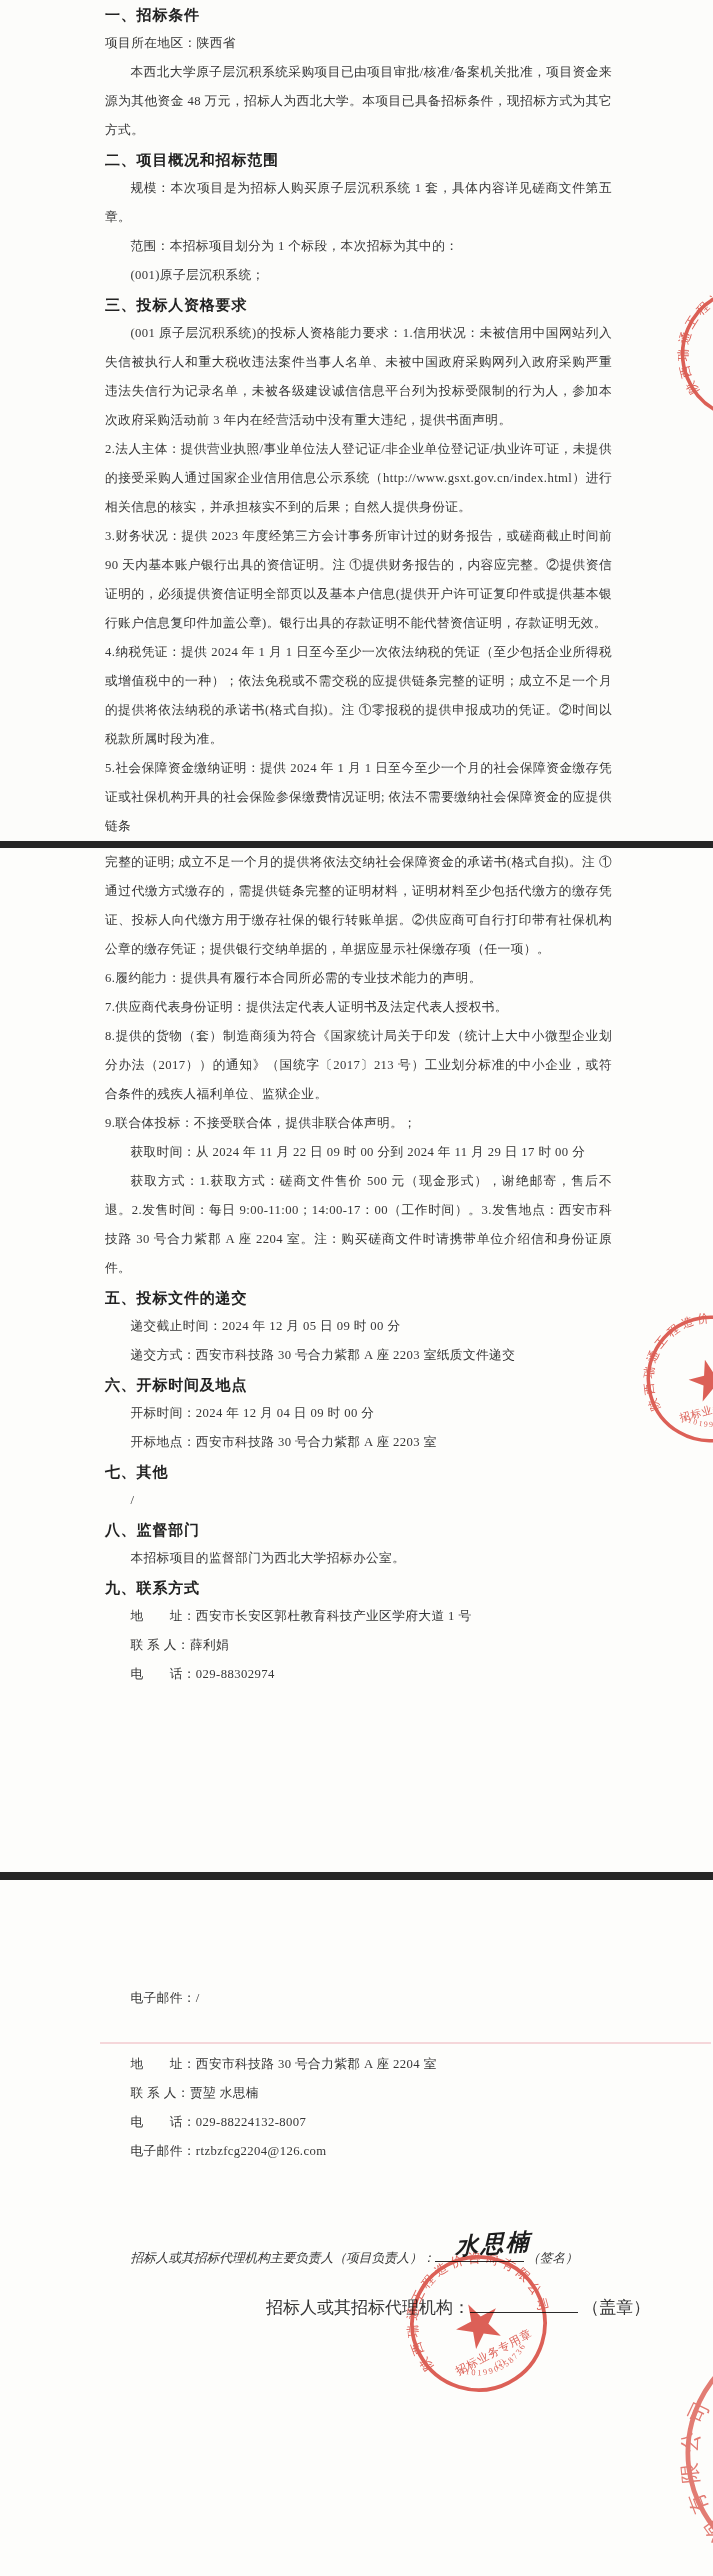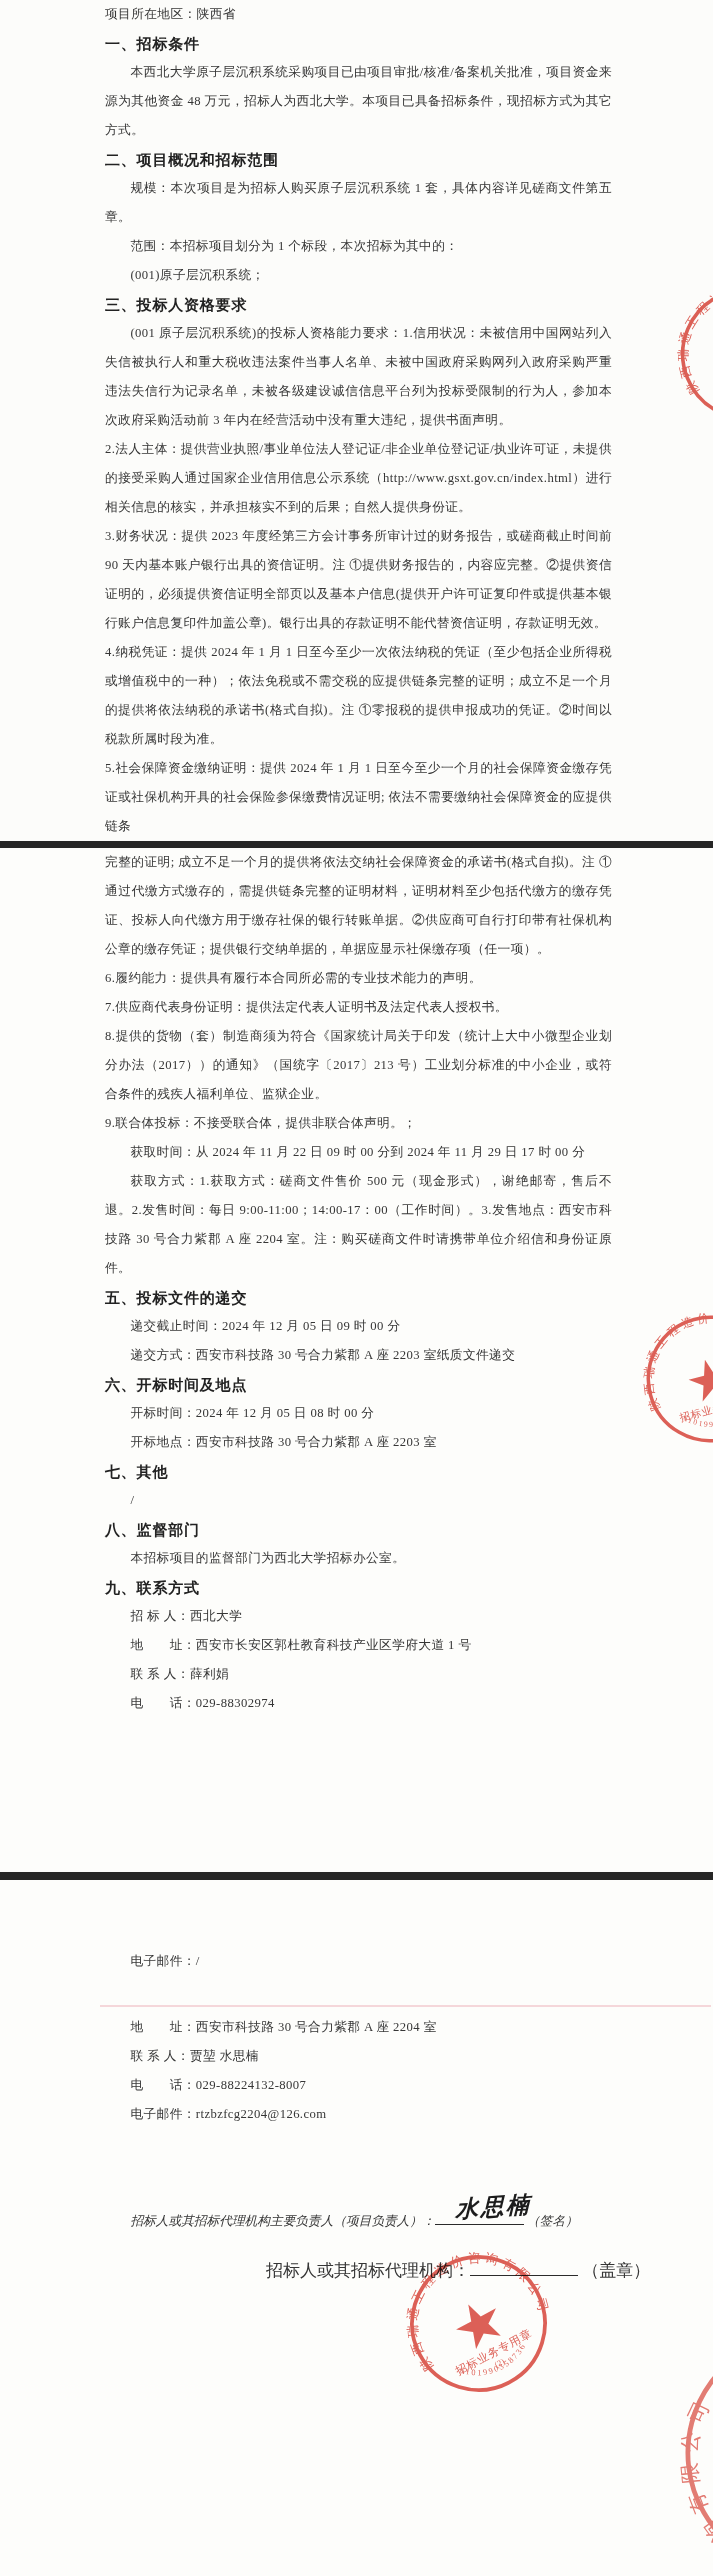--- a/index.html
+++ b/index.html
@@ -23,21 +23,21 @@
     text-align:justify;text-justify:inter-ideograph;word-break:break-all;
   }
   .ind{text-indent:2em;}
   .h{
     font-family:"Liberation Sans","DejaVu Sans",sans-serif;
     font-weight:700;font-size:15px;line-height:29px;letter-spacing:0.8px;
     color:#222;
   }
   .pt1{padding-top:0px;}
   .pt2{}
-  .pt3{padding-top:67px;}
+  .pt3{padding-top:104px;}
   .divider{height:1.6px;background:#f5d7da;margin:29px 0 6.4px -4.8px;width:611px;}
   .signoff{margin-top:76px;line-height:32px;font-size:12.7px;white-space:nowrap;font-style:italic;}
   .sig-blank{
     display:inline-block;width:89px;border-bottom:1.6px solid #2b2b2b;
     position:relative;height:16px;vertical-align:baseline;
   }
   .handwriting{
     position:absolute;left:-4.8px;bottom:-3.2px;
     font-family:"Liberation Sans","DejaVu Sans",sans-serif;
     font-size:23px;font-weight:700;color:#1c1c1c;letter-spacing:2.4px;
@@ -55,22 +55,22 @@
   .stampC{left:403px;top:2248px;transform:rotate(-28deg);}
   .stampD{left:672px;top:2318px;transform:rotate(-165deg);opacity:0.7;}
 </style>
 </head>
 <body>
 
 <div class="doc">
 
   <div class="sheet sheet1">
     <div class="content pt1">
+      <div class="ln h">一、招标条件</div>
       <div class="ln">项目所在地区：陕西省</div>
-      <div class="ln h">一、招标条件</div>
       <p class="para ind">本西北大学原子层沉积系统采购项目已由项目审批/核准/备案机关批准，项目资金来源为其他资金 48 万元，招标人为西北大学。本项目已具备招标条件，现招标方式为其它方式。</p>
       <div class="ln h">二、项目概况和招标范围</div>
       <p class="para ind">规模：本次项目是为招标人购买原子层沉积系统 1 套，具体内容详见磋商文件第五章。</p>
       <p class="para ind">范围：本招标项目划分为 1 个标段，本次招标为其中的：</p>
       <p class="para ind">(001)原子层沉积系统；</p>
       <div class="ln h">三、投标人资格要求</div>
       <p class="para ind">(001 原子层沉积系统)的投标人资格能力要求：1.信用状况：未被信用中国网站列入失信被执行人和重大税收违法案件当事人名单、未被中国政府采购网列入政府采购严重违法失信行为记录名单，未被各级建设诚信信息平台列为投标受限制的行为人，参加本次政府采购活动前 3 年内在经营活动中没有重大违纪，提供书面声明。</p>
       <p class="para">2.法人主体：提供营业执照/事业单位法人登记证/非企业单位登记证/执业许可证，未提供的接受采购人通过国家企业信用信息公示系统（http://www.gsxt.gov.cn/index.html）进行相关信息的核实，并承担核实不到的后果；自然人提供身份证。</p>
       <p class="para">3.财务状况：提供 2023 年度经第三方会计事务所审计过的财务报告，或磋商截止时间前 90 天内基本账户银行出具的资信证明。注 ①提供财务报告的，内容应完整。②提供资信证明的，必须提供资信证明全部页以及基本户信息(提供开户许可证复印件或提供基本银行账户信息复印件加盖公章)。银行出具的存款证明不能代替资信证明，存款证明无效。</p>
       <p class="para">4.纳税凭证：提供 2024 年 1 月 1 日至今至少一次依法纳税的凭证（至少包括企业所得税或增值税中的一种）；依法免税或不需交税的应提供链条完整的证明；成立不足一个月的提供将依法纳税的承诺书(格式自拟)。注 ①零报税的提供申报成功的凭证。②时间以税款所属时段为准。</p>
@@ -86,28 +86,27 @@
       <p class="para">6.履约能力：提供具有履行本合同所必需的专业技术能力的声明。</p>
       <p class="para">7.供应商代表身份证明：提供法定代表人证明书及法定代表人授权书。</p>
       <p class="para">8.提供的货物（套）制造商须为符合《国家统计局关于印发（统计上大中小微型企业划分办法（2017））的通知》（国统字〔2017〕213 号）工业划分标准的中小企业，或符合条件的残疾人福利单位、监狱企业。</p>
       <p class="para">9.联合体投标：不接受联合体，提供非联合体声明。；</p>
       <p class="para ind">获取时间：从 2024 年 11 月 22 日 09 时 00 分到 2024 年 11 月 29 日 17 时 00 分</p>
       <p class="para ind">获取方式：1.获取方式：磋商文件售价 500 元（现金形式），谢绝邮寄，售后不退。2.发售时间：每日 9:00-11:00；14:00-17：00（工作时间）。3.发售地点：西安市科技路 30 号合力紫郡 A 座 2204 室。注：购买磋商文件时请携带单位介绍信和身份证原件。</p>
       <div class="ln h">五、投标文件的递交</div>
       <p class="para ind">递交截止时间：2024 年 12 月 05 日 09 时 00 分</p>
       <p class="para ind">递交方式：西安市科技路 30 号合力紫郡 A 座 2203 室纸质文件递交</p>
       <div class="ln h">六、开标时间及地点</div>
-      <p class="para ind">开标时间：2024 年 12 月 05 日 08 时 00 分</p>
+      <p class="para ind">开标时间：2024 年 12 月 04 日 09 时 00 分</p>
       <p class="para ind">开标地点：西安市科技路 30 号合力紫郡 A 座 2203 室</p>
       <div class="ln h">七、其他</div>
       <p class="para ind">/</p>
       <div class="ln h">八、监督部门</div>
       <p class="para ind">本招标项目的监督部门为西北大学招标办公室。</p>
       <div class="ln h">九、联系方式</div>
-      <p class="para ind">招 标 人：西北大学</p>
       <p class="para ind">地　　址：西安市长安区郭杜教育科技产业区学府大道 1 号</p>
       <p class="para ind">联 系 人：薛利娟</p>
       <p class="para ind">电　　话：029-88302974</p>
     </div>
   </div>
 
   <div class="band2"></div>
 
   <div class="sheet sheet3">
     <div class="content pt3">

